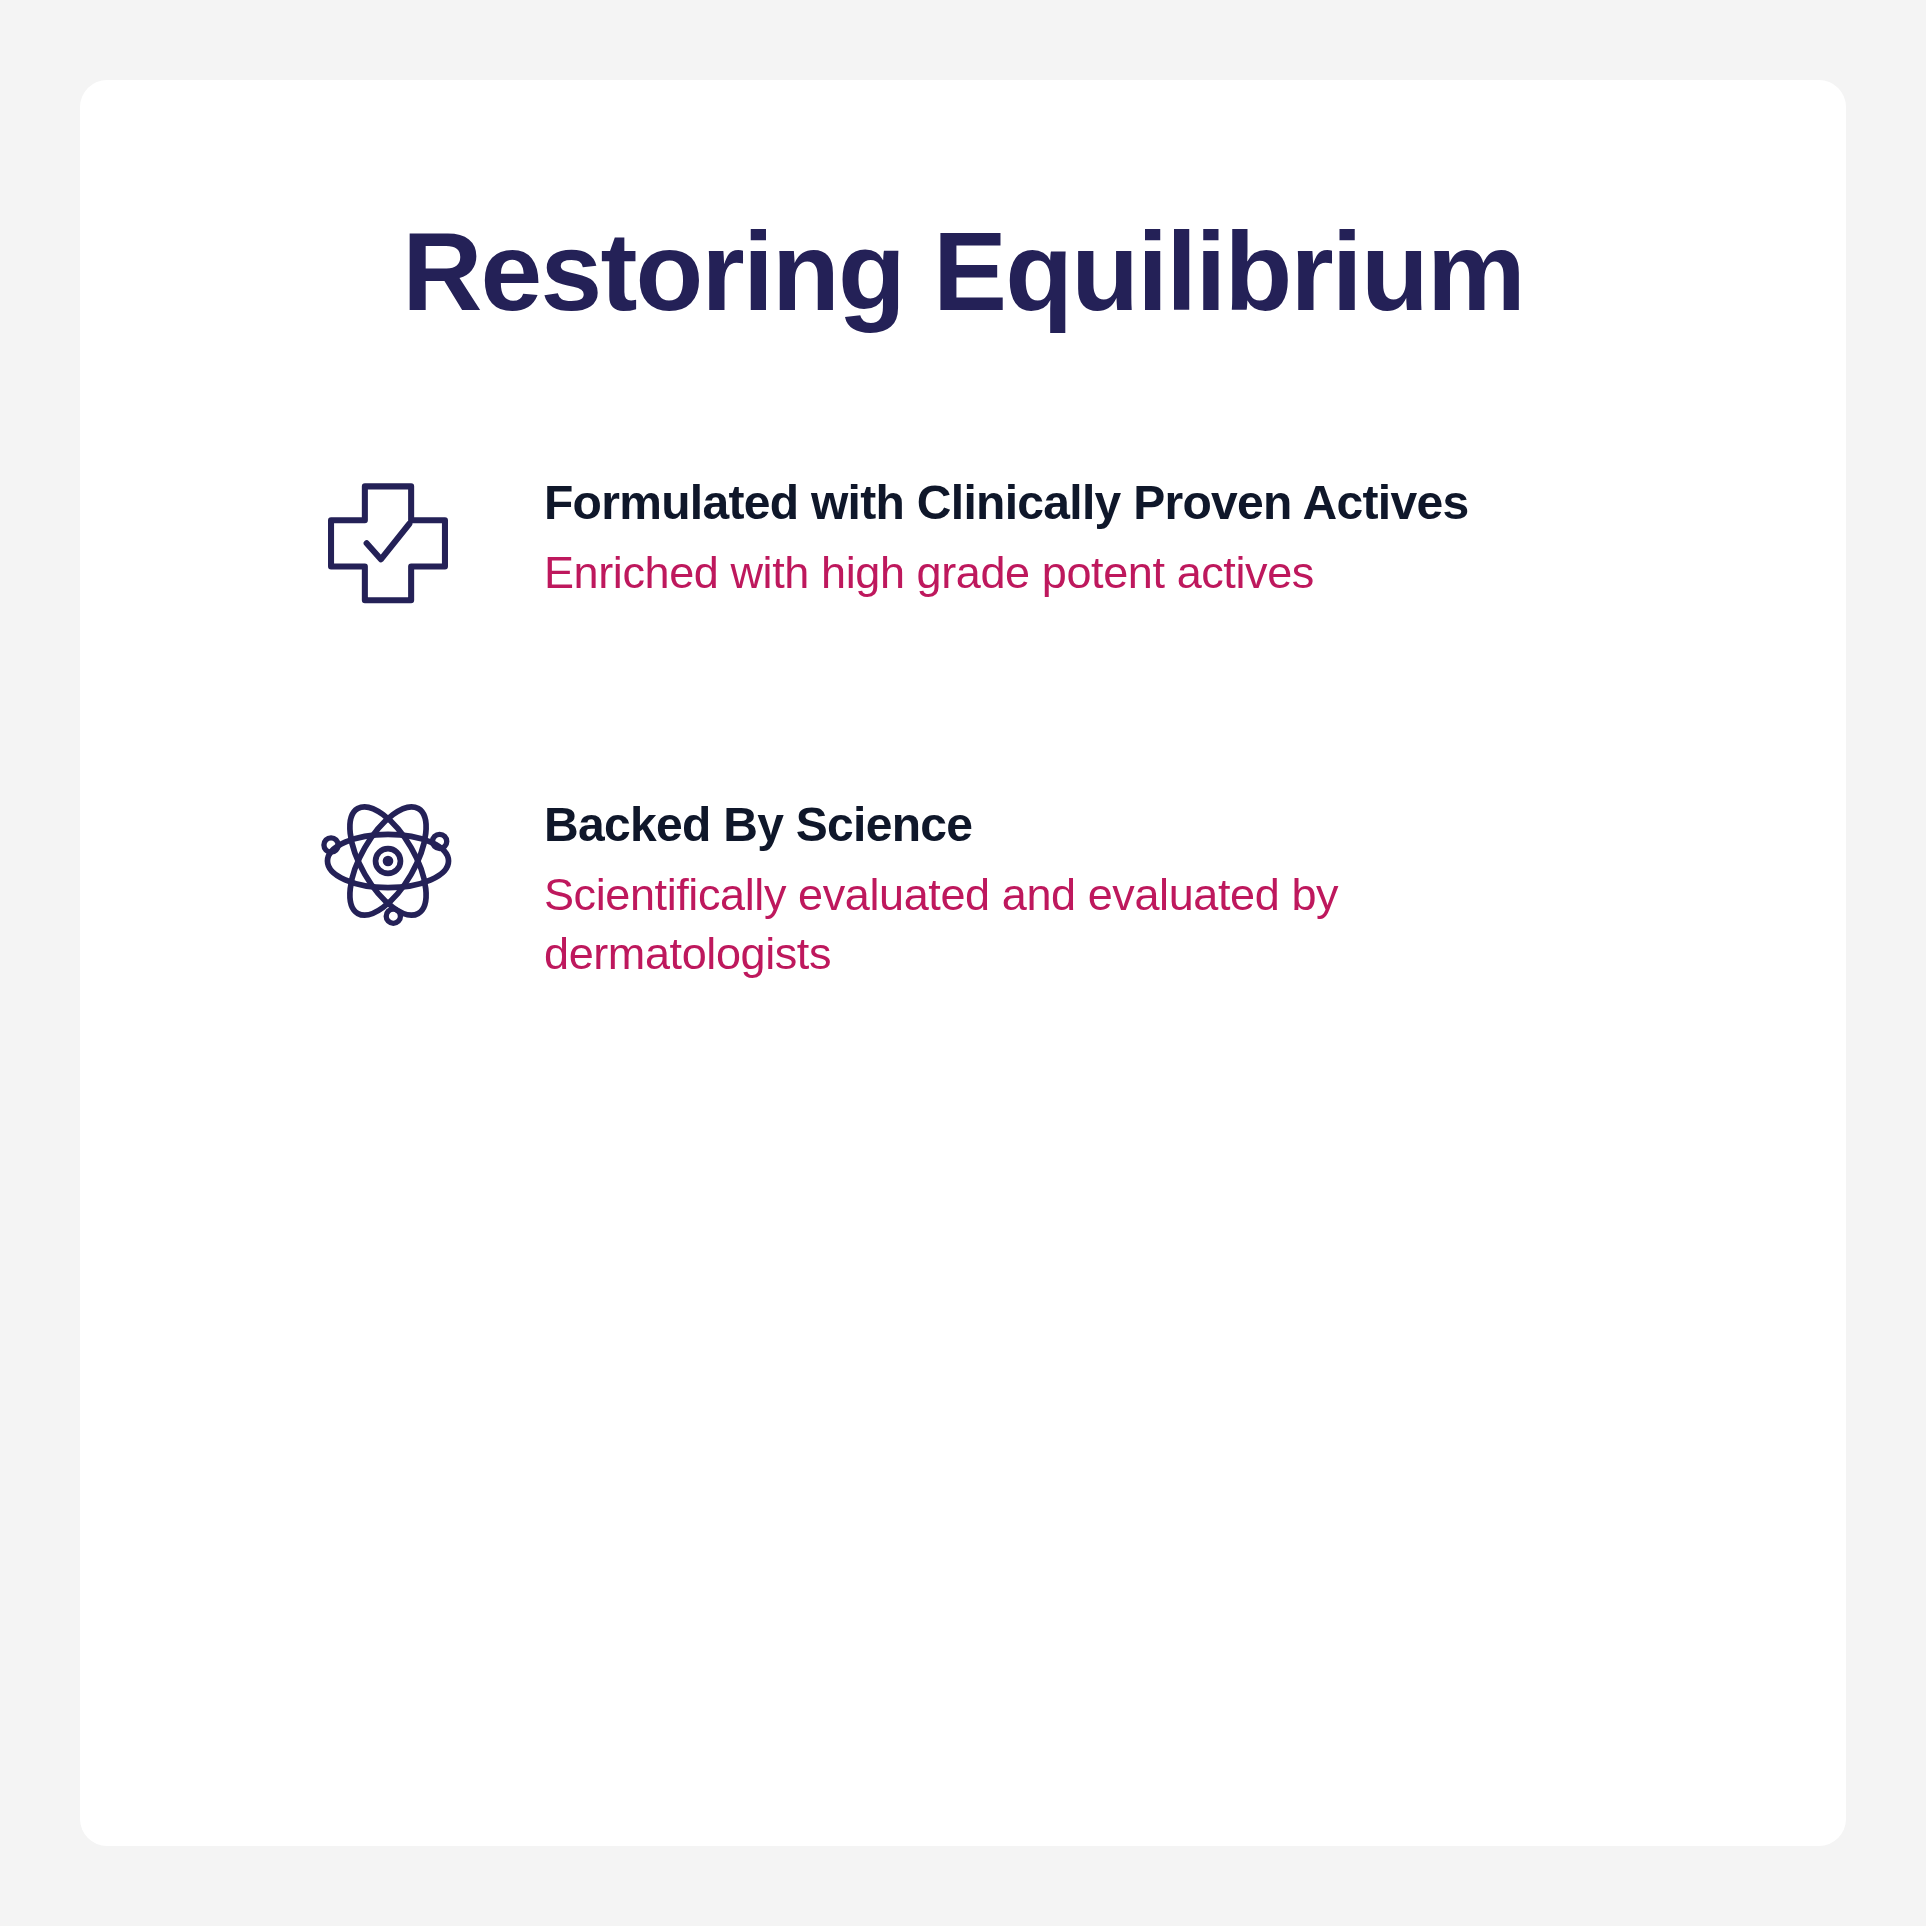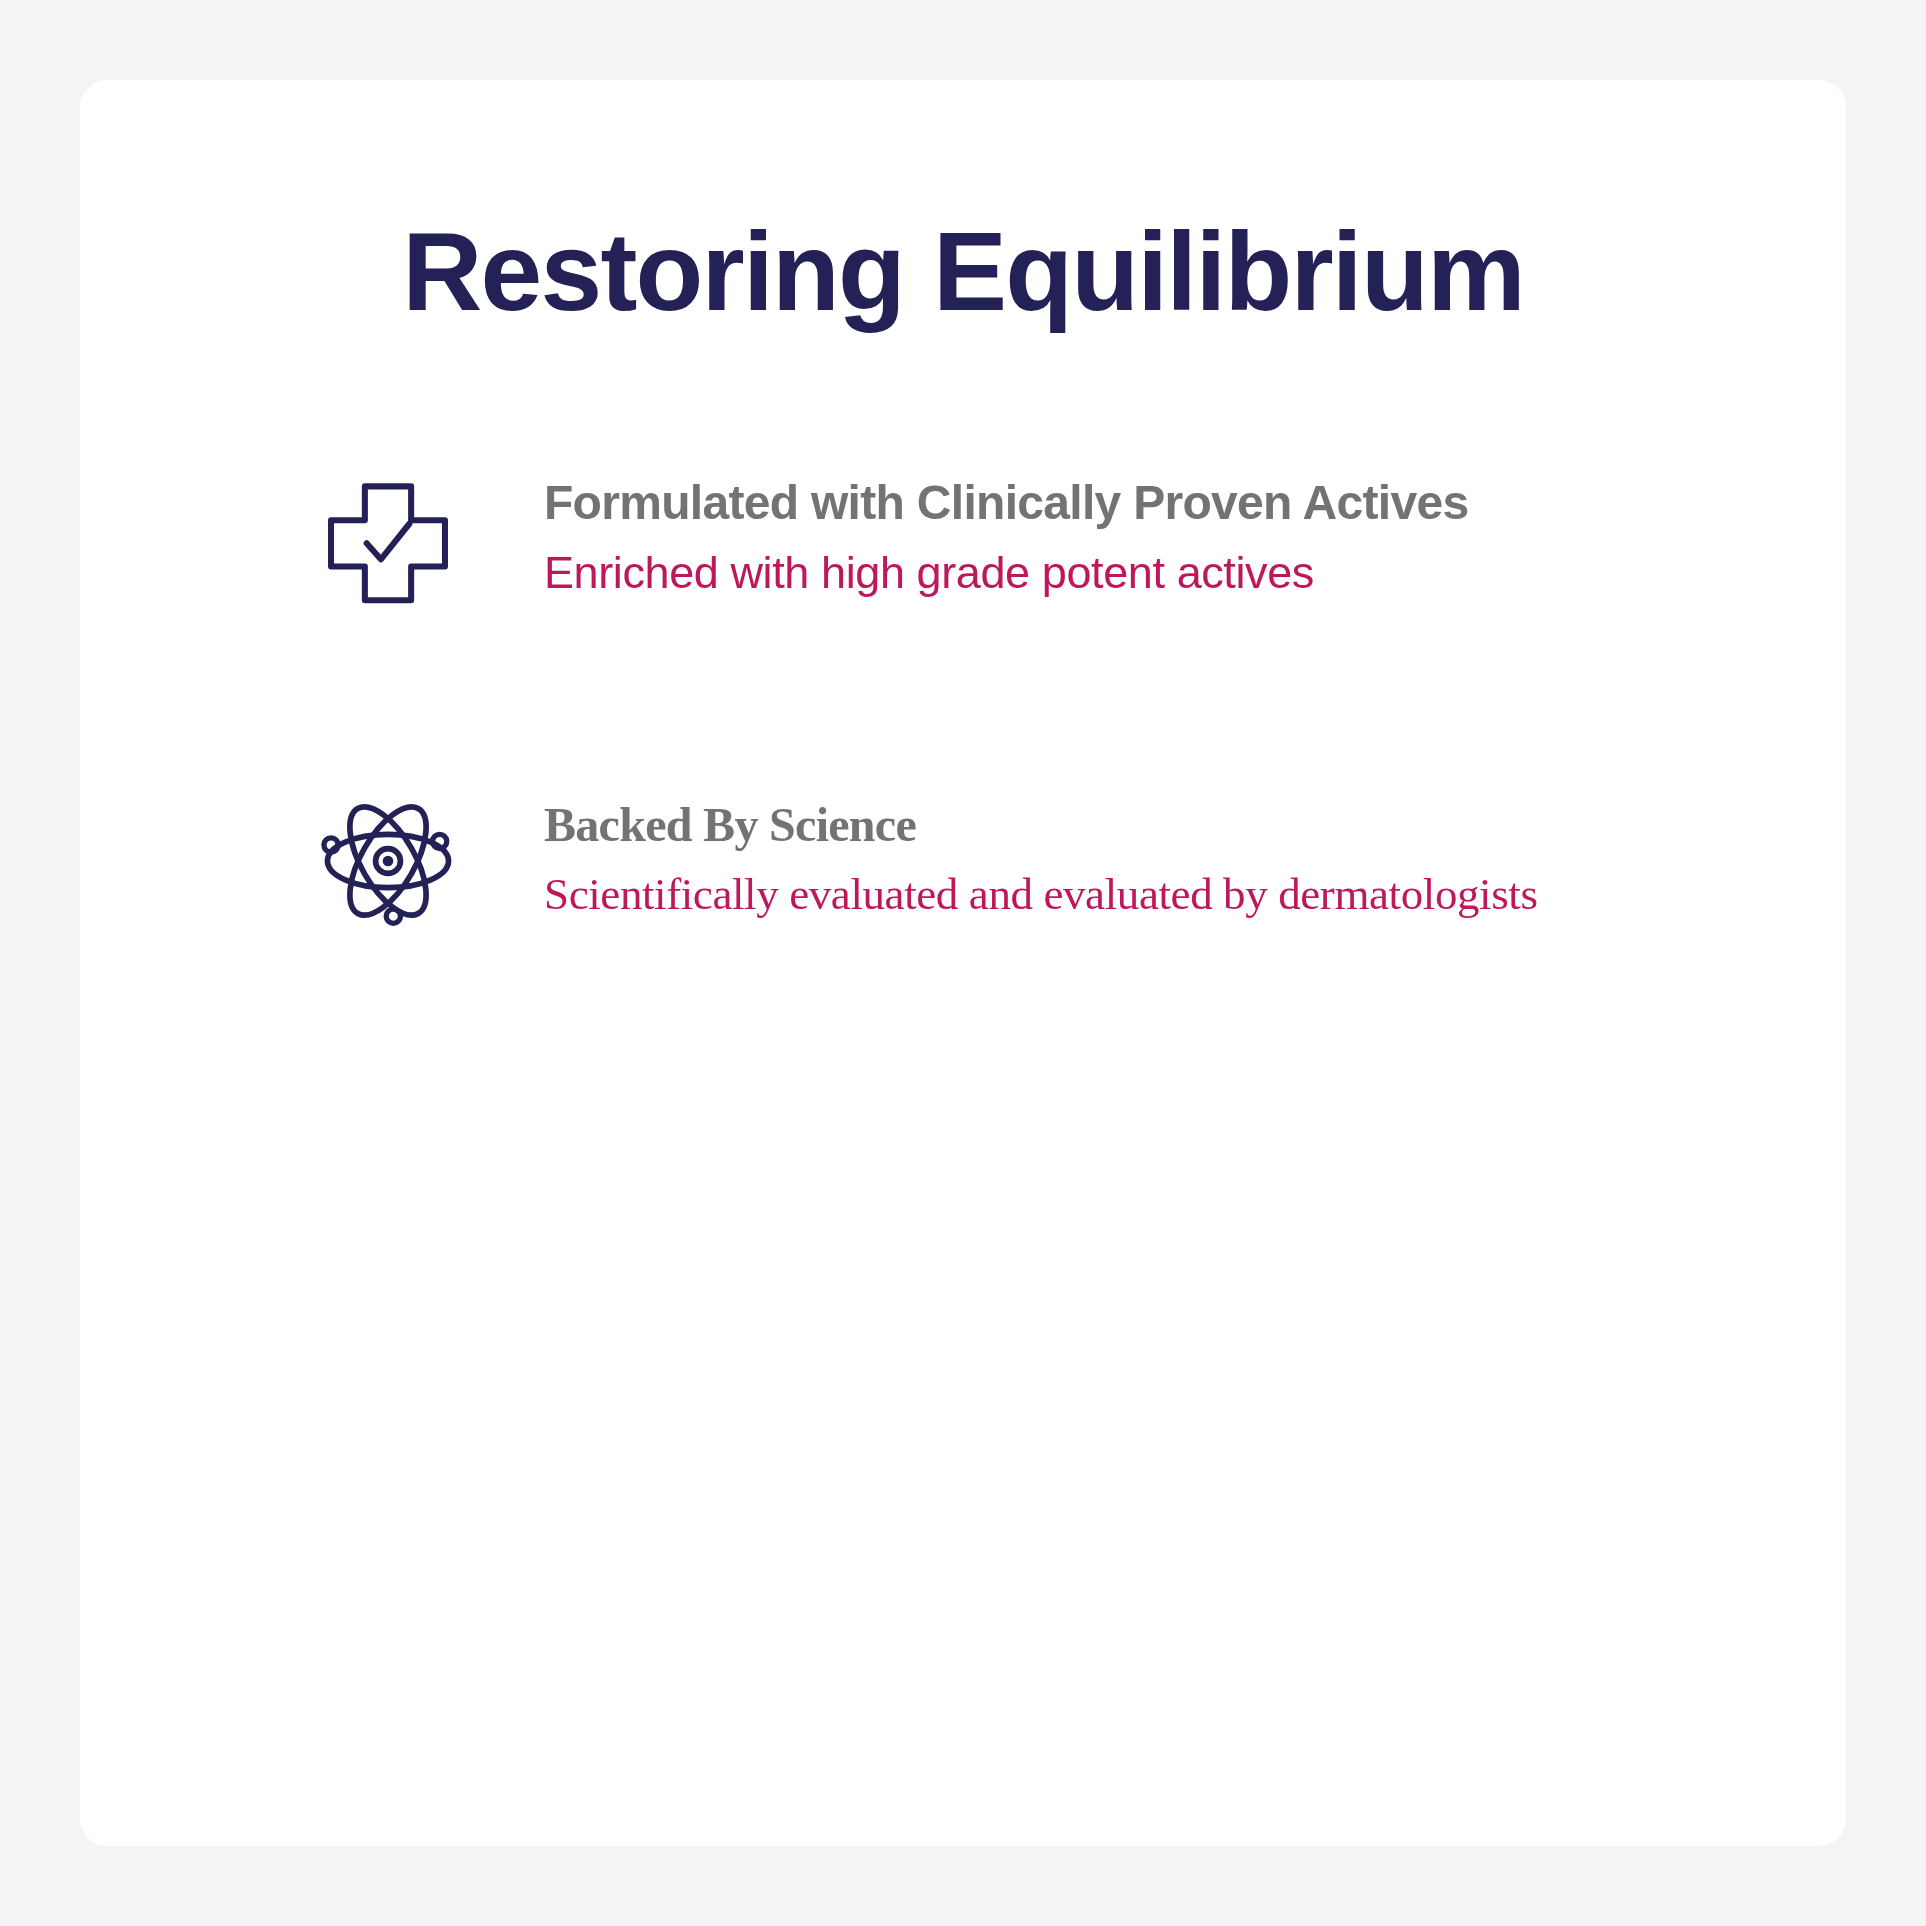--- a/index.html
+++ b/index.html
@@ -67,36 +67,36 @@
     width: 100%;
     height: 100%;
     display: block;
   }
   .feature-text {
     flex: 1 1 auto;
     padding-top: 10.7px;
     max-width: 1039px;
   }
   .feature-title {
-    color: #737373;
+    color: #0f172a;
     font-size: 48px;
     font-weight: 700;
     line-height: 1.18;
     letter-spacing: -0.7px;
     margin: 0 0 11.6px 0;
   }
   .feature-desc {
     color: #be185d;
     font-size: 45px;
     font-weight: 400;
     line-height: 1.32;
     letter-spacing: -0.4px;
     margin: 0;
   }
-  .feature-2 .feature-text { padding-top: 25px; font-family: Liberation Serif, serif; }
+  .feature-2 .feature-text { padding-top: 25px; }
   .feature-3 .feature-text { padding-top: 35px; }
 </style>
 </head>
 <body>
 
 <div class="page">
   <div class="card">
 
     <h1 class="title">Restoring Equilibrium</h1>
 

